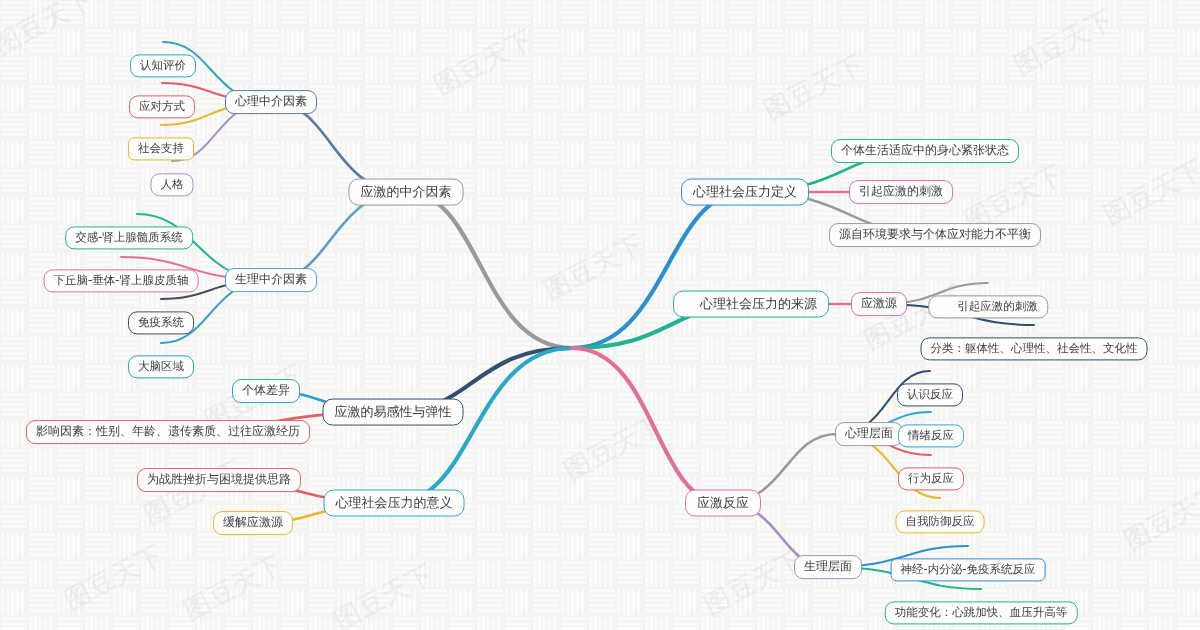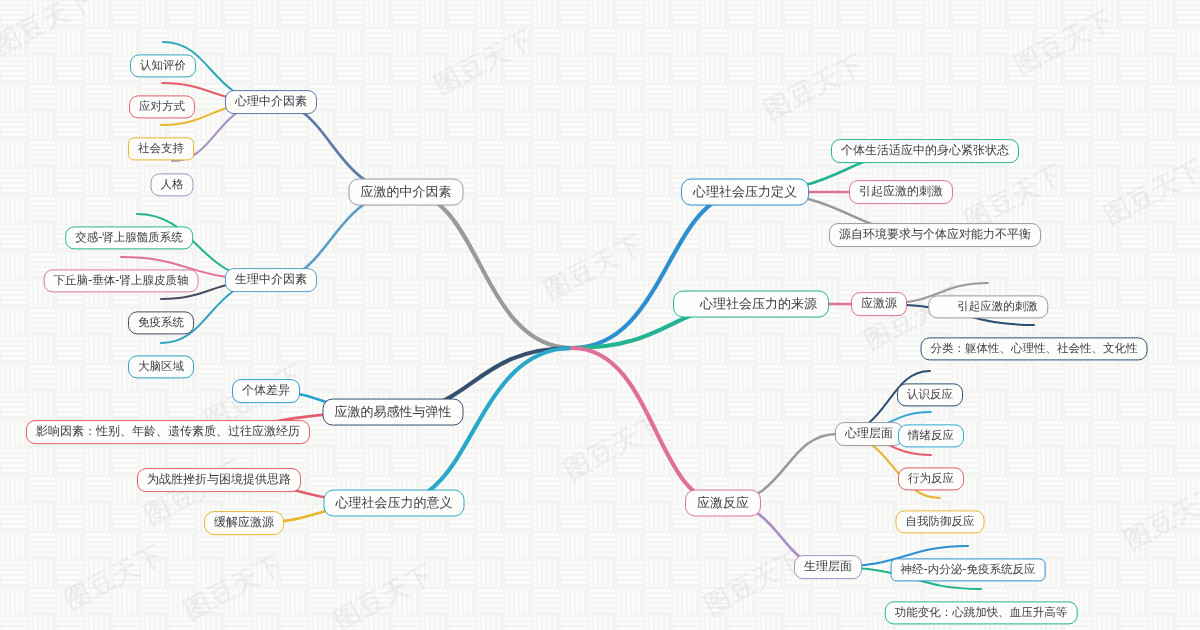--- a/index.html
+++ b/index.html
@@ -141,21 +141,21 @@
       <div class="node lvl2" style="left: 271px; top: 280px; border-color: rgb(91, 158, 201);">生理中介因素</div>
       <div class="node lvl3" style="left: 129px; top: 214px; border-color: rgb(34, 179, 145);">交感-肾上腺髓质系统</div>
       <div class="node lvl3" style="left: 121px; top: 257px; border-color: rgb(224, 112, 154);">下丘脑-垂体-肾上腺皮质轴</div>
       <div class="node lvl3" style="left: 161px; top: 299px; border-color: rgb(74, 74, 94);">免疫系统</div>
       <div class="node lvl3" style="left: 161px; top: 343px; border-color: rgb(43, 159, 196);">大脑区域</div>
       <div class="node lvl1" style="left: 393px; top: 412px; border-color: rgb(53, 80, 110);">应激的易感性与弹性</div>
       <div class="node lvl2" style="left: 266px; top: 391px; border-color: rgb(43, 159, 208);">个体差异</div>
       <div class="node lvl2" style="left: 168px; top: 432px; border-color: rgb(227, 93, 106);">影响因素：性别、年龄、遗传素质、过往应激经历</div>
       <div class="node lvl1" style="left: 394px; top: 503px; border-color: rgb(41, 168, 201);">心理社会压力的意义</div>
       <div class="node lvl2" style="left: 219px; top: 480px; border-color: rgb(227, 93, 106);">为战胜挫折与困境提供思路</div>
-      <div class="node lvl2" style="left: 244px; top: 523px; border-color: rgb(232, 182, 44); border-radius: 10px;">缓解应激源</div>
+      <div class="node lvl2" style="left: 253px; top: 523px; border-color: rgb(232, 182, 44);">缓解应激源</div>
       <div class="node lvl1" style="left: 745px; top: 192px; border-color: rgb(43, 143, 208);">心理社会压力定义</div>
       <div class="node lvl2" style="left: 925px; top: 151px; border-color: rgb(34, 179, 145);">个体生活适应中的身心紧张状态</div>
       <div class="node lvl2" style="left: 901px; top: 192px; border-color: rgb(224, 112, 154);">引起应激的刺激</div>
       <div class="node lvl2" style="left: 935px; top: 235px; border-color: rgb(154, 154, 154);">源自环境要求与个体应对能力不平衡</div>
       <div class="node lvl1" style="left: 751px; top: 304px; border-color: rgb(34, 179, 145); padding-left: 26px;">心理社会压力的来源</div>
       <div class="node lvl2" style="left: 879px; top: 304px; border-color: rgb(224, 112, 154);">应激源</div>
       <div class="node lvl3" style="left: 988px; top: 283px; border-color: rgb(154, 154, 154); padding-left: 28px;">引起应激的刺激</div>
       <div class="node lvl3" style="left: 1034px; top: 325px; border-color: rgb(44, 79, 114);">分类：躯体性、心理性、社会性、文化性</div>
       <div class="node lvl1" style="left: 723px; top: 503px; border-color: rgb(224, 112, 154);">应激反应</div>
       <div class="node lvl2" style="left: 837px; top: 434px; border-color: rgb(154, 154, 154); margin-left: 32px;">心理层面</div>

